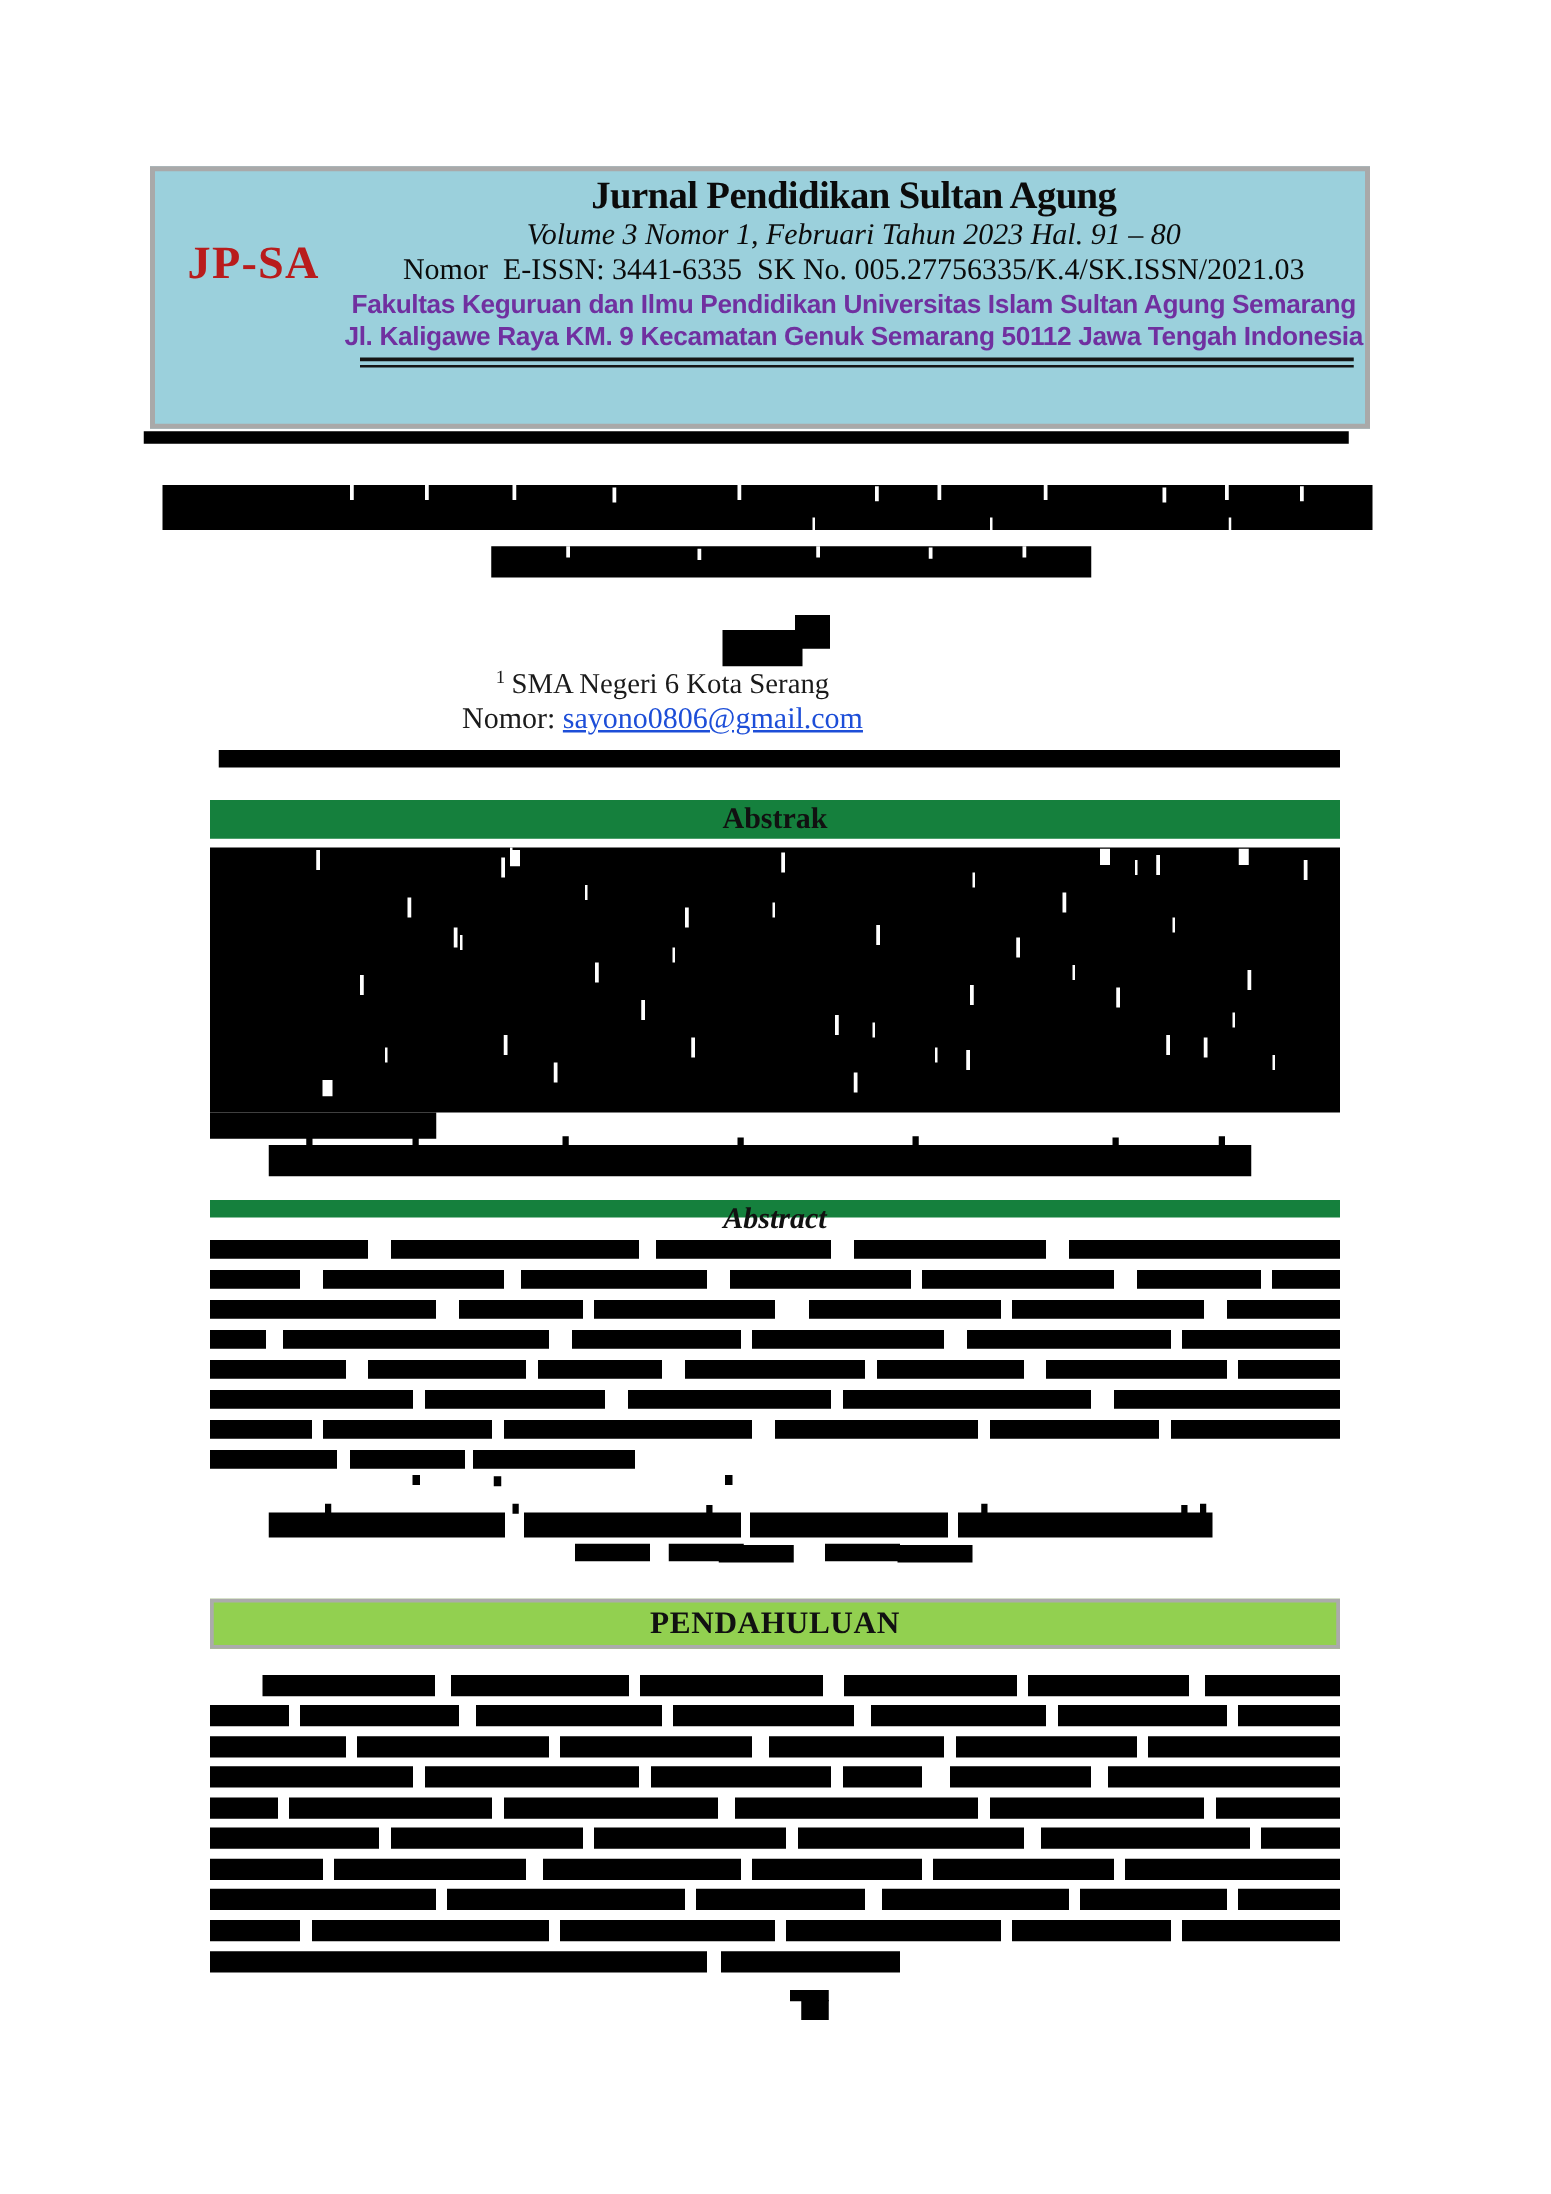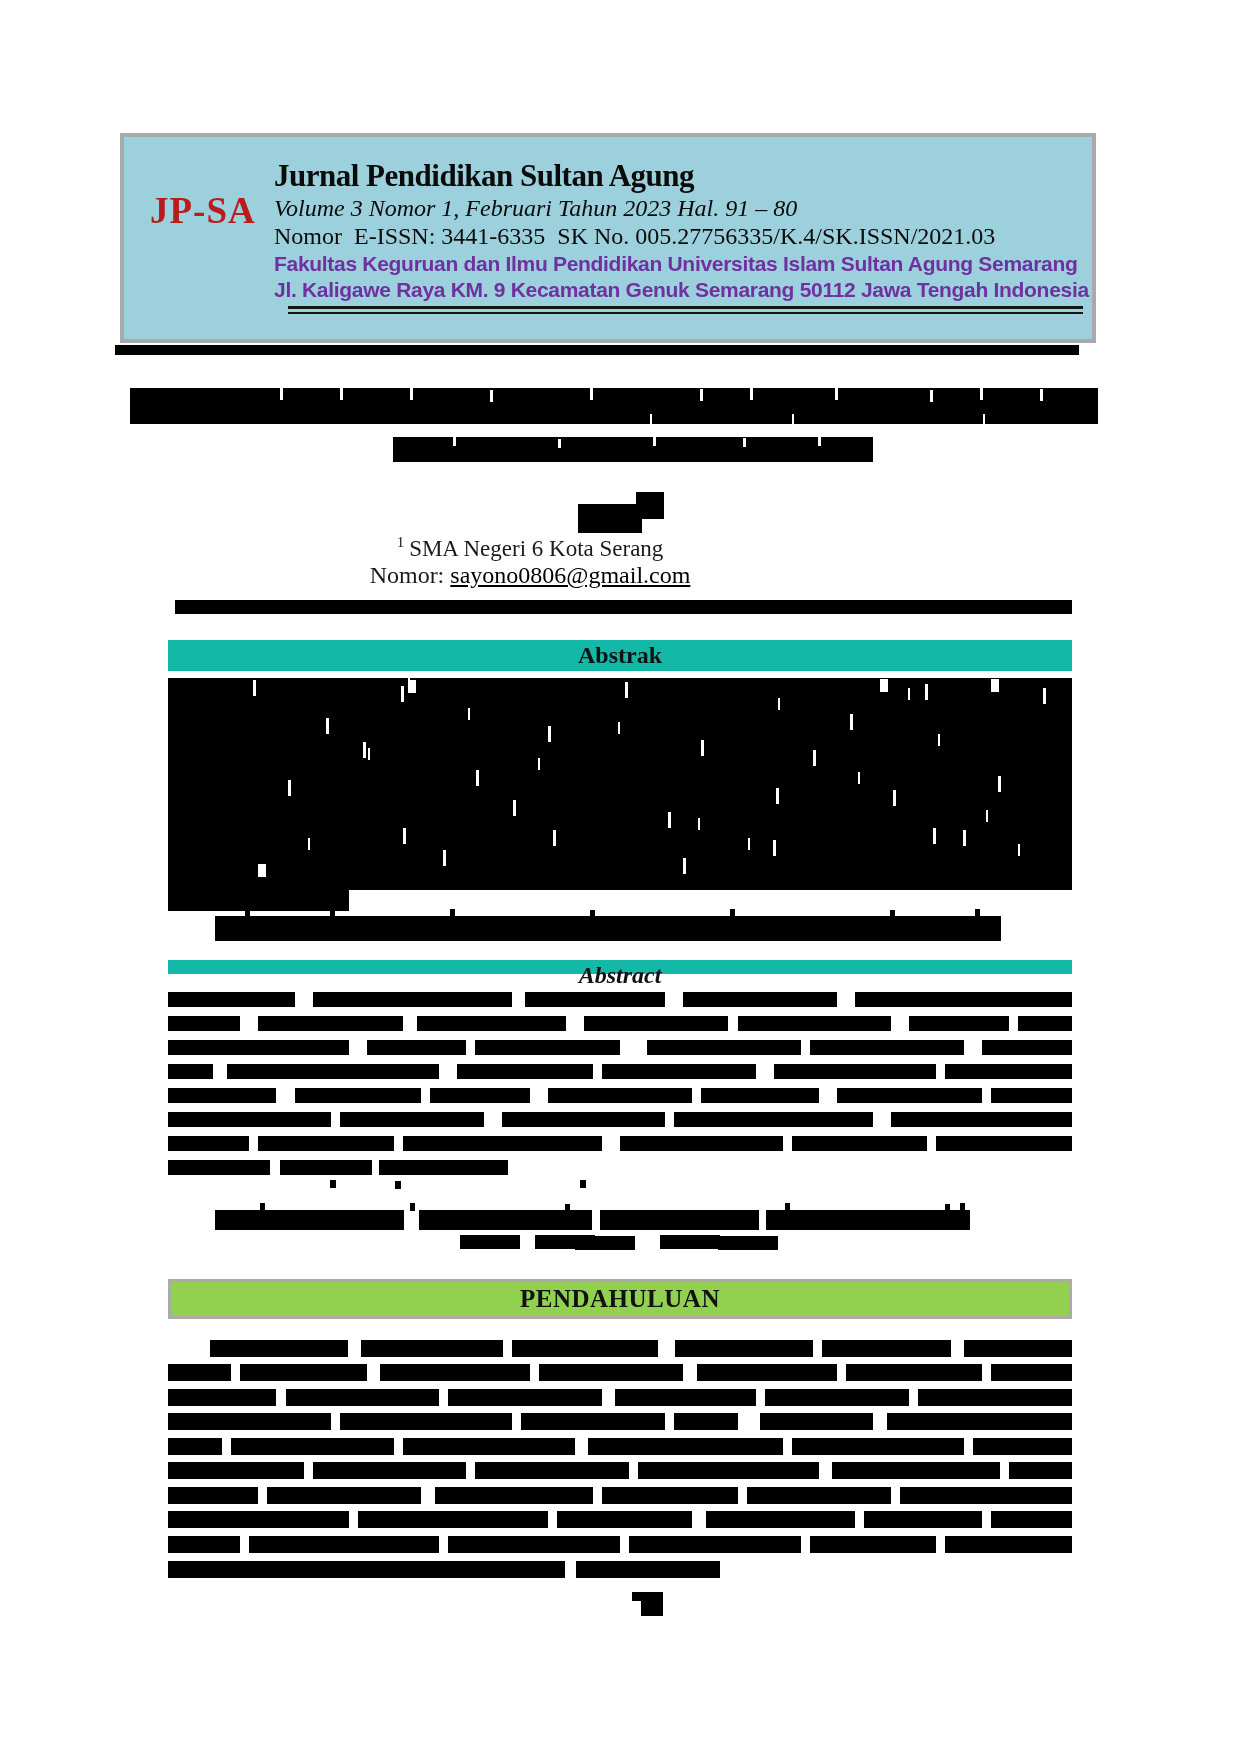--- a/index.html
+++ b/index.html
@@ -5,45 +5,45 @@
   html,body{margin:0;padding:0;background:#e8e8e8;}
   .page{position:relative;width:1241px;height:1755px;background:#ffffff;margin:0 auto;
         font-family:"Liberation Serif", serif;overflow:hidden;}
   .abs{position:absolute;}
 
   
   .header-box{left:120px;top:133px;width:968px;height:202px;
               border:4px solid #a9a9a9;background:#9bd0dc;}
   .h-logo{position:absolute;left:26px;top:52px;font-size:37px;font-weight:bold;
           color:#b91c1c;letter-spacing:1px;}
-  .h-col{position:absolute;left:150px;top:20px;right:0;text-align:left;color:#0b0b0b;}
+  .h-col{position:absolute;left:150px;top:0;right:0;text-align:center;color:#0b0b0b;}
   .h-title{font-size:31px;font-weight:bold;line-height:37px;letter-spacing:-0.5px;}
   .h-vol{font-size:24px;font-style:italic;line-height:28px;}
   .h-issn{font-size:24px;line-height:29px;white-space:pre;}
   .h-fac,.h-addr{font-family:"Liberation Sans", sans-serif;font-size:21px;font-weight:bold;
           color:#7030a0;line-height:26px;letter-spacing:-0.3px;}
   .h-rule{margin:3px 9px 0 14px;height:3px;border-top:3px solid #151515;border-bottom:2px solid #151515;}
   .h-web{font-size:22px;line-height:27px;margin-top:2px;}
 
   
   .rd{position:absolute;background:#000;}
   .slit{position:absolute;background:#fff;}
   .nub{position:absolute;background:#000;}
 
   
-  .bar-pink{position:absolute;left:168px;width:904px;background:#14b8a6;text-align:center;color:#111;}
+  .bar-pink{position:absolute;left:168px;width:904px;background:#15803d;text-align:center;color:#111;}
   .bar-green{position:absolute;left:168px;width:898px;background:#92d050;border:3px solid #ababab;
              text-align:center;color:#111;}
 
   
   .cline{position:absolute;left:530px;transform:translateX(-50%);white-space:nowrap;color:#1a1a1a;}
   .affil{top:534px;font-size:23px;}
   .affil sup{font-size:15px;vertical-align:super;margin-right:5px;}
   .email{top:562px;font-size:24px;}
-  .email a{color:#000000;text-decoration:underline;}
+  .email a{color:#1d4ed8;text-decoration:underline;}
 
   .lbl-abstrak{top:640px;height:31px;line-height:31px;font-size:24px;font-weight:bold;}
   .lbl-abstract{top:960px;height:14px;line-height:30px;font-size:24px;font-weight:bold;font-style:italic;}
   .lbl-pend{top:1279px;height:34px;line-height:34px;font-size:25px;font-weight:bold;letter-spacing:0.5px;}
 </style>
 </head>
 <body>
 
 <div class="page">
 

